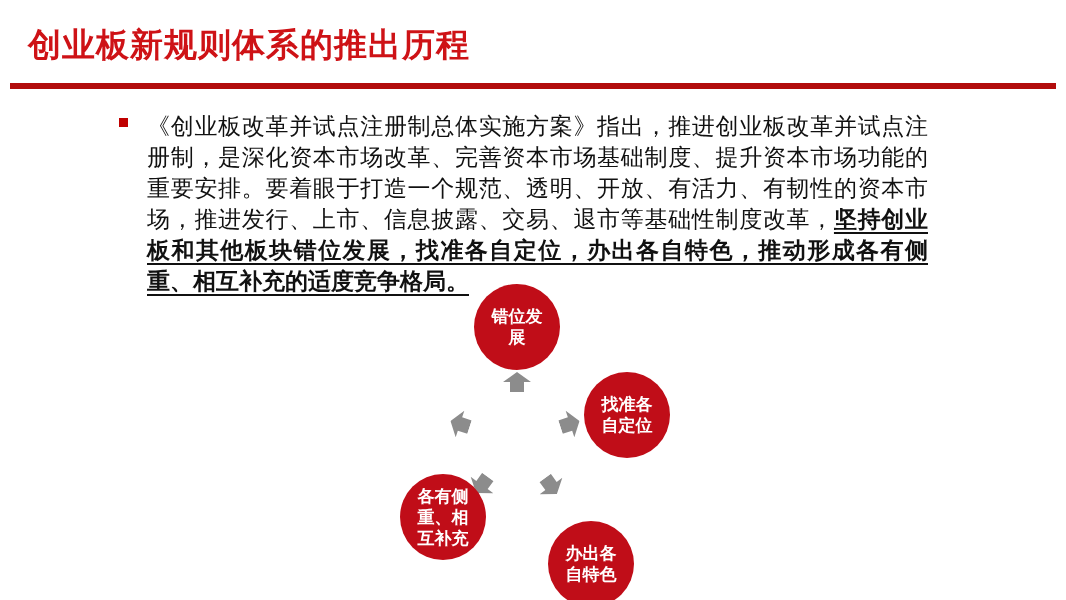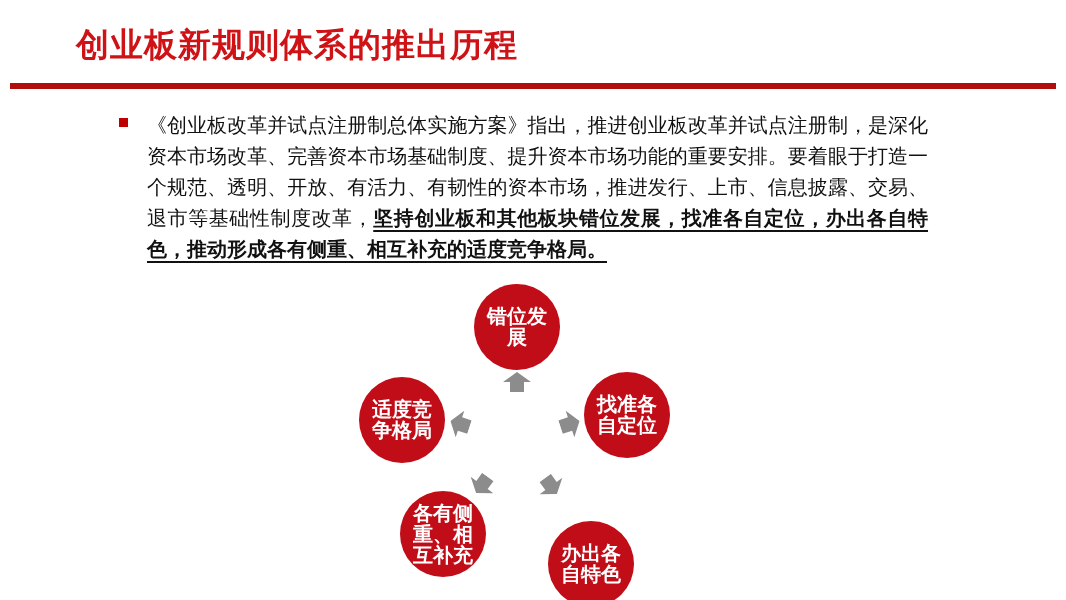--- a/index.html
+++ b/index.html
@@ -16,75 +16,74 @@
   .title {
     position: absolute;
     left: 28px; top: 24px;
     font-family: "Liberation Sans", sans-serif;
     font-weight: bold;
     font-size: 33px;
     line-height: 42px;
     letter-spacing: 1px;
     color: var(--title-red, #CE1216);
     white-space: nowrap;
-    margin-left: 48px;
   }
   .title-rule {
     position: absolute;
     left: 10px; top: 83px;
     width: 1046px; height: 6px;
     background: var(--rule-red, #B20D0D);
   }
   
   .bullet-marker {
     position: absolute;
     left: 119px; top: 118px;
     width: 9px; height: 9px;
     background: var(--bullet-red, #C00000);
   }
   .paragraph {
     position: absolute;
     left: 147px; top: 111px;
     width: 781px;
-    font-size: 20px;
+    font-size: 23px;
     line-height: 31px;
     color: var(--body-text, #111111);
     text-align: justify;
-    font-family: Liberation Mono, monospace;
+    font-family: Liberation Sans, sans-serif;
   }
   .paragraph .emph {
     font-weight: bold;
     text-decoration: underline;
     text-decoration-thickness: 2px;
     text-underline-offset: 5px;
   }
   
   .diagram { position: absolute; left: 0; top: 0; width: 1066px; height: 600px; }
   .circle {
     position: absolute;
     width: 86px; height: 86px;
     border-radius: 50%;
     display: flex;
     align-items: center;
     justify-content: center;
     text-align: center;
     color: var(--circle-text, #ffffff);
     font-weight: bold;
-    font-size: 20px;
+    font-size: 17px;
     line-height: 21px;
     white-space: pre-line;
     font-family: "DejaVu Serif", serif;
   }
   .satellite { background: var(--satellite-red, #C00D18); }
   .center-circle { background: var(--center-gray, #8C8C8C); letter-spacing: 5px; text-indent: 5px; }
   .pos-center      { left: 474px; top: 400px; }
   .pos-top         { left: 474px; top: 284px; }
   .pos-upper-right { left: 584px; top: 372px; }
   .pos-lower-right { left: 548px; top: 521px; }
-  .pos-lower-left  { left: 400px; top: 491px; }
+  .pos-lower-left  { left: 400px; top: 474px; }
   .pos-upper-left  { left: 359px; top: 377px; }
   .arrow {
     position: absolute;
     width: 28px; height: 20px;
     display: block;
   }
   .arrow svg { display: block; width: 28px; height: 20px; fill: var(--arrow-gray, #8C8C8C); }
   .arr-up          { left: 503px; top: 372px; transform: rotate(0deg); }
   .arr-upper-right { left: 556px; top: 414px; transform: rotate(72deg); }
   .arr-lower-right { left: 537px; top: 476px; transform: rotate(144deg); }
@@ -133,17 +132,15 @@
 
     <div class="circle satellite pos-top">错位发
 展</div>
     <div class="circle satellite pos-upper-right">找准各
 自定位</div>
     <div class="circle satellite pos-lower-right">办出各
 自特色</div>
     <div class="circle satellite pos-lower-left">各有侧
 重、相
 互补充</div>
-    <div class="circle satellite pos-upper-left">适度竞
-争格局</div>
   </div>
 
 </div>
 
 </body></html>

